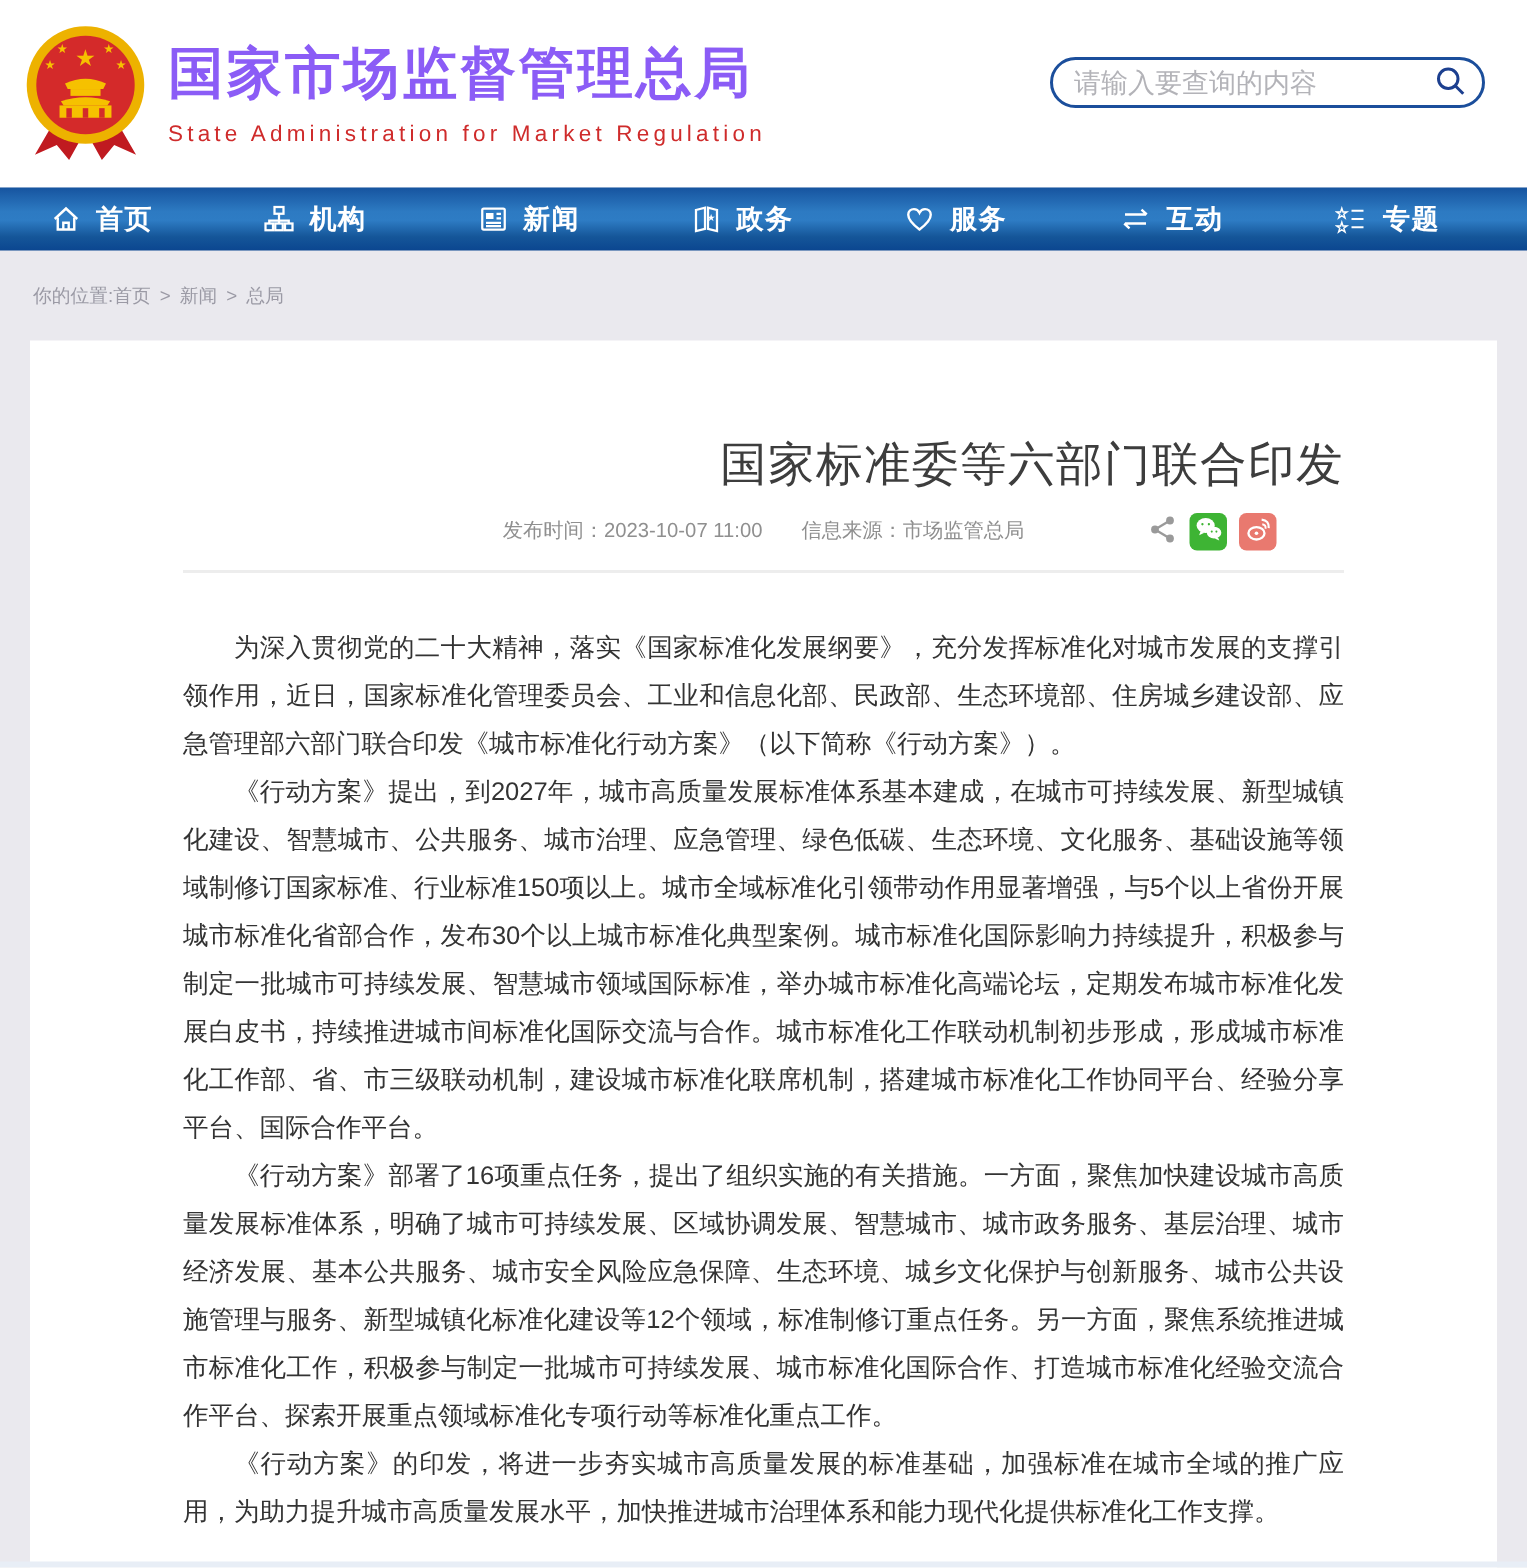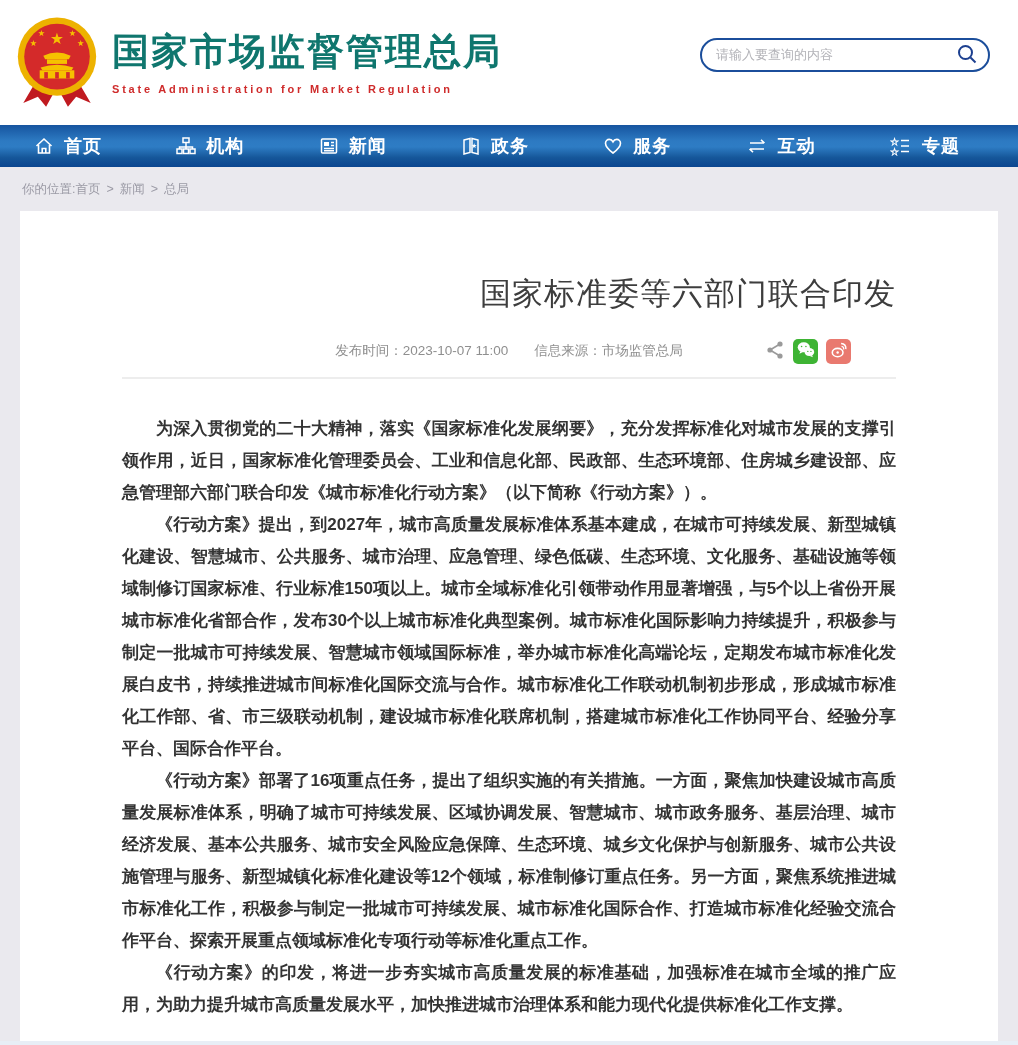--- a/index.html
+++ b/index.html
@@ -16,48 +16,48 @@
     background: #ffffff;
     display: flex;
     align-items: center;
     padding: 0 28px 0 16px;
   }
   .logo { width: 82px; height: 98px; flex: 0 0 auto; cursor: pointer; }
   .titles { margin-left: 14px; padding-top: 2px; }
   .title-cn {
     font-size: 37px;
     font-weight: bold;
-    color: #0f766e;
+    color: #8b5cf6;
     letter-spacing: 2px;
     line-height: 1.1;
   }
   .title-en {
-    font-size: 11px;
+    font-size: 15px;
     color: #cf2b2b;
     letter-spacing: 2.8px;
     margin-top: 11px;
-    font-weight: 700;
+    font-weight: 400;
   }
   .search {
     margin-left: auto;
     align-self: flex-start;
     margin-top: 38px;
     width: 290px;
     height: 34px;
     border: 2px solid #1b4e9b;
     border-radius: 18px;
     display: flex;
     align-items: center;
     padding: 0 10px 0 14px;
     background: #fff;
   }
   .search input {
     border: none; outline: none;
     flex: 1;
-    font-size: 13px;
+    font-size: 18px;
     color: #737373;
     font-family: Liberation Serif, serif;
   }
   .search input::placeholder { color: #b3b3b8; }
   .search-btn { background: none; border: none; cursor: pointer; display: flex; align-items: center; padding: 0; }
 
   
   .nav {
     height: 42px;
     background: linear-gradient(180deg, #16549f 0%, #2d7ac2 38%, #2e7cc4 52%, #155699 78%, #0b4690 100%);
@@ -74,21 +74,21 @@
     font-size: 18px;
     font-weight: bold;
     letter-spacing: 1px;
     cursor: pointer;
     white-space: nowrap;
   }
   .nav-item svg { display: block; }
 
   
   .breadcrumb {
-    height: 44px;
+    height: 60px;
     display: flex;
     align-items: center;
     padding: 0 22px;
     color: #9b9aa5;
     font-size: 12.5px;
   }
   .breadcrumb .crumb { color: #9b9aa5; cursor: pointer; }
   .breadcrumb .sep { margin: 0 6px; }
 
   
@@ -102,21 +102,21 @@
     text-align: right;
     font-size: 31px;
     font-weight: 400;
     color: #3d3d3d;
     line-height: 50px;
     padding-top: 58px;
     letter-spacing: 1px;
   }
   .meta-row {
     position: relative;
-    margin-top: 19px;
+    margin-top: 6px;
     height: 26px;
     line-height: 26px;
     text-align: center;
     color: #8f8f8f;
     font-size: 13.5px;
   }
   .meta-gap { display: inline-block; width: 26px; }
   .share-box {
     position: absolute;
     right: 45px;
@@ -136,21 +136,21 @@
   .sq-wechat { background: #3eb434; }
   .sq-weibo  { background: #e9796f; }
   .divider { border-top: 2px solid #ededed; margin-top: 13px; }
   .body-text {
     margin-top: 34px;
     font-size: 17px;
     line-height: 32px;
     color: #333333;
     text-align: justify;
   }
-  .body-text p { text-indent: 2em; margin: 0; font-weight: bold; }
+  .body-text p { text-indent: 2em; margin: 0; }
 
   .footer-strip {
     position: absolute;
     left: 0; bottom: 0;
     width: 100%; height: 4px;
     background: #e8eef6;
   }
 </style>
 </head>
 <body>

